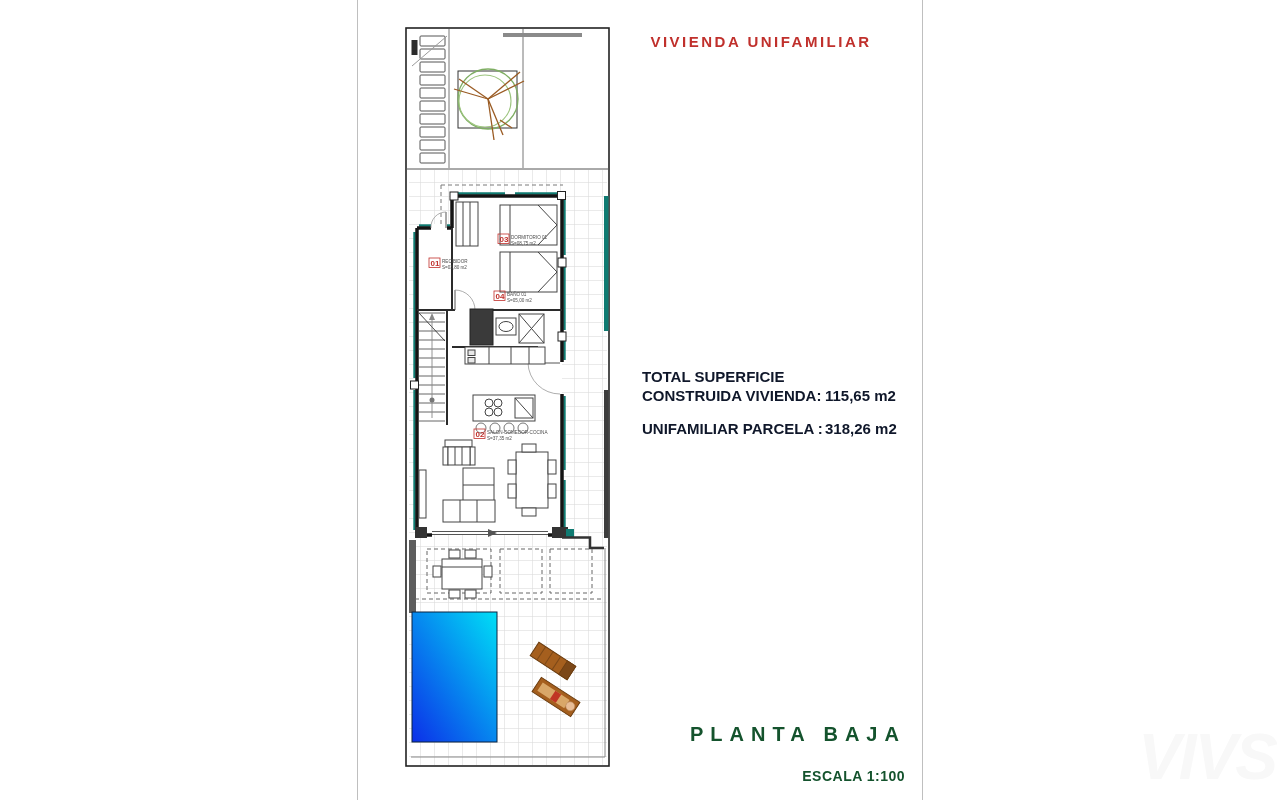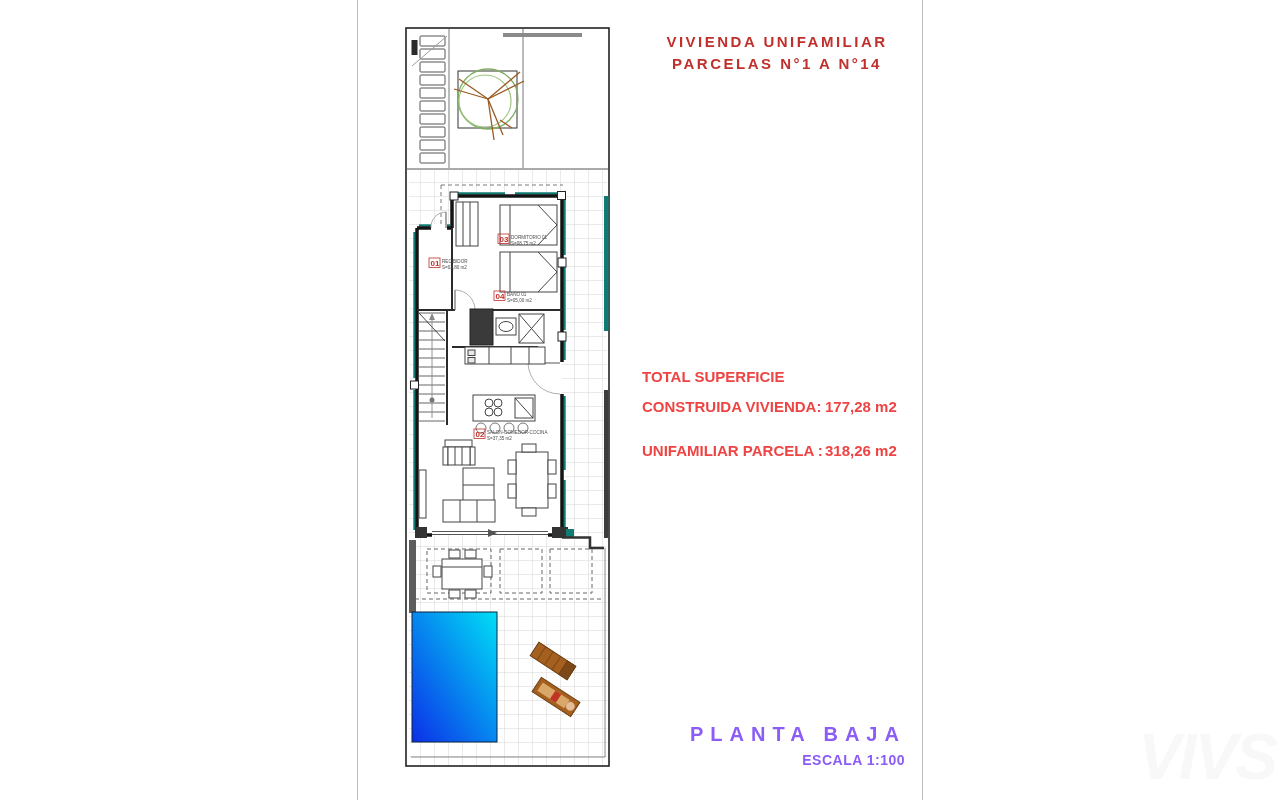--- a/index.html
+++ b/index.html
@@ -3,35 +3,35 @@
 <meta charset="utf-8">
 <style>
   html,body{margin:0;padding:0;}
   body{
     width:1280px;height:800px;position:relative;overflow:hidden;
     background:#ffffff;
     font-family:"Liberation Sans", sans-serif;
   }
   .sheet-edge{position:absolute;top:0;width:1px;height:800px;background:#bfbfbf;}
   .title-block{
-    position:absolute;left:652px;top:31px;width:250px;text-align:center;
+    position:absolute;left:636px;top:31px;width:250px;text-align:center;
     font-weight:bold;font-size:15px;letter-spacing:2.5px;line-height:22px;
     color:#c0302c;white-space:nowrap;
   }
   .summary-block{
     position:absolute;left:642px;top:367px;width:300px;
-    font-weight:bold;font-size:15px;color:#ef4444;line-height:19px;
-  }
-  .summary-row{display:grid;grid-template-columns:183px auto;margin-top:11px;}
+    font-weight:bold;font-size:15px;color:#0f172a;line-height:19px;
+  }
+  .summary-row{display:grid;grid-template-columns:183px auto;}
   .summary-gap{height:14px;}
   .footer-block{
-    position:absolute;left:690px;top:723px;width:215px;text-align:right;color:#8b5cf6;
+    position:absolute;left:690px;top:723px;width:215px;text-align:right;color:#14532d;
   }
   .plan-name{font-size:20px;font-weight:bold;letter-spacing:7px;white-space:nowrap;}
-  .scale-name{font-size:14px;font-weight:bold;margin-top:6px;letter-spacing:0.5px;}
+  .scale-name{font-size:14px;font-weight:bold;margin-top:22px;letter-spacing:0.5px;}
   .watermark{
     position:absolute;right:4px;bottom:6px;
     font-size:64px;font-weight:bold;font-style:italic;letter-spacing:-2px;
     color:#f8f8f8;user-select:none;
   }
   svg text.code{font-family:"Liberation Sans",sans-serif;font-size:8px;font-weight:bold;fill:#c0302c;}
   svg text.rname{font-family:"Liberation Sans",sans-serif;font-size:4.6px;fill:#4d4d4d;}
 </style>
 </head>
 <body>
@@ -329,28 +329,27 @@
   <g>
     <rect x="474" y="429" width="11" height="9.5" fill="none" stroke="#c0302c" stroke-width="0.8"></rect>
     <text class="code" x="475.5" y="437">02</text>
     <text class="rname" x="487" y="433.5">SALON-COMEDOR-COCINA</text>
     <text class="rname" x="487" y="440">S=37,35 m2</text>
   </g>
 </svg>
 
 <div class="title-block">
   <div>VIVIENDA UNIFAMILIAR</div>
-  <div>PARCELAS N°1 A N°14</div>
 </div>
 
 <div class="summary-block">
   <div>TOTAL SUPERFICIE</div>
   <div class="summary-row">
     <span>CONSTRUIDA VIVIENDA:</span>
-    <span>177,28 m2</span>
+    <span>115,65 m2</span>
   </div>
   <div class="summary-gap"></div>
   <div class="summary-row">
     <span>UNIFAMILIAR PARCELA :</span>
     <span>318,26 m2</span>
   </div>
 </div>
 
 <div class="footer-block">
   <div class="plan-name">PLANTA BAJA</div>

